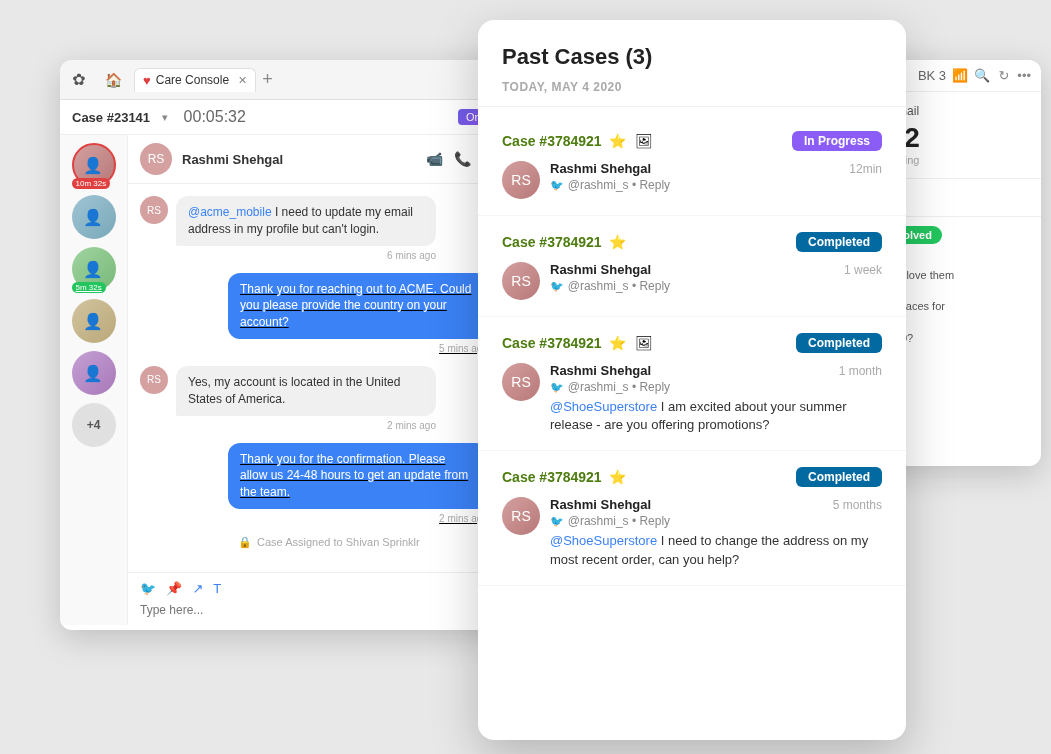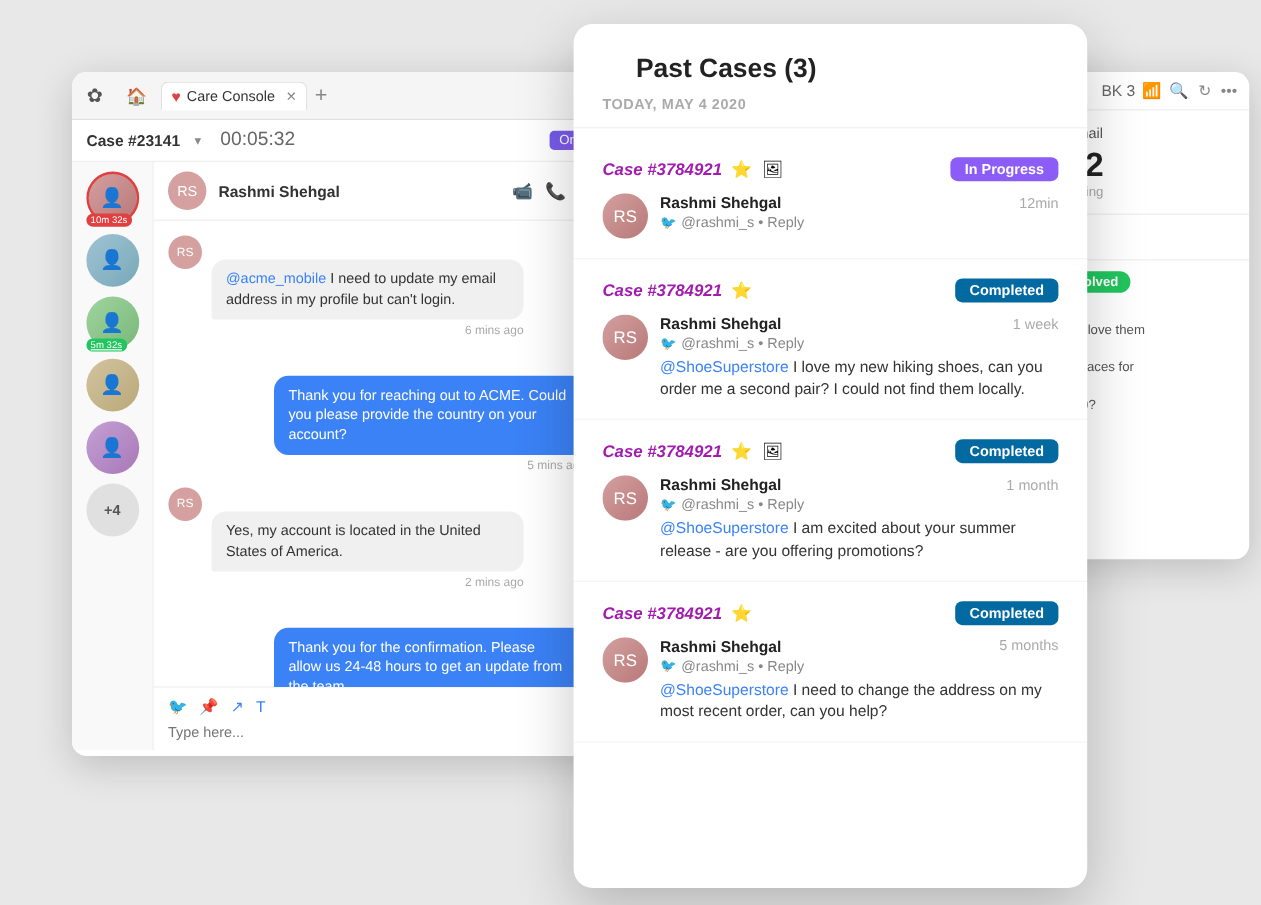--- a/index.html
+++ b/index.html
@@ -251,21 +251,20 @@
       flex-shrink: 0;
       display: flex;
       align-items: center;
       justify-content: center;
       font-size: 10px;
       color: white;
     }
 
     .msg-content {
       max-width: 260px;
-      margin-top: 20px;
     }
 
     .msg-text {
       background: #f0f0f0;
       border-radius: 12px 12px 12px 2px;
       padding: 8px 12px;
       font-size: 12px;
       color: #333;
       line-height: 1.4;
     }
@@ -279,20 +278,21 @@
       color: #aaa;
       margin-top: 4px;
       text-align: right;
     }
 
     .msg-outgoing {
       display: flex;
       justify-content: flex-end;
       align-items: flex-end;
       gap: 6px;
+      text-decoration: underline;
     }
 
     .msg-outgoing .msg-text {
       background: #3b82f6;
       color: white;
       border-radius: 12px 12px 2px 12px;
     }
 
     .msg-outgoing-avatar {
       width: 24px;
@@ -368,21 +368,20 @@
 
     .past-cases-header {
       padding: 24px 24px 12px;
       border-bottom: 1px solid #f0f0f0;
     }
 
     .past-cases-title {
       font-size: 22px;
       font-weight: 700;
       color: #222;
-      margin-left: 28px;
     }
 
     .past-cases-date {
       font-size: 12px;
       color: #aaa;
       font-weight: 600;
       letter-spacing: 0.5px;
       margin-top: 10px;
     }
 
@@ -400,22 +399,21 @@
     .case-item-header {
       display: flex;
       align-items: center;
       gap: 8px;
       margin-bottom: 10px;
     }
 
     .case-number {
       font-size: 14px;
       font-weight: 700;
-      color: #a21caf;
-      font-style: italic;
+      color: #4d7c0f;
     }
 
     .case-star {
       color: #f59e0b;
       font-size: 14px;
     }
 
     .case-img-icon {
       font-size: 14px;
     }
@@ -772,24 +770,20 @@
           <div class="case-user-avatar-inner">RS</div>
         </div>
         <div class="case-msg-body">
           <div class="case-msg-top">
             <span class="case-username">Rashmi Shehgal</span>
             <span class="case-time">1 week</span>
           </div>
           <div class="case-handle">
             <span class="case-handle-twitter">🐦</span>
             <span>@rashmi_s • Reply</span>
-          </div>
-          <div class="case-msg-text">
-            <span class="case-msg-mention">@ShoeSuperstore</span>
-            <span> I love my new hiking shoes, can you order me a second pair? I could not find them locally.</span>
           </div>
         </div>
       </div>
     </div>
 
     <div class="case-item">
       <div class="case-item-header">
         <span class="case-number">Case #3784921</span>
         <span class="case-star">⭐</span>
         <span class="case-img-icon">🖼</span>

